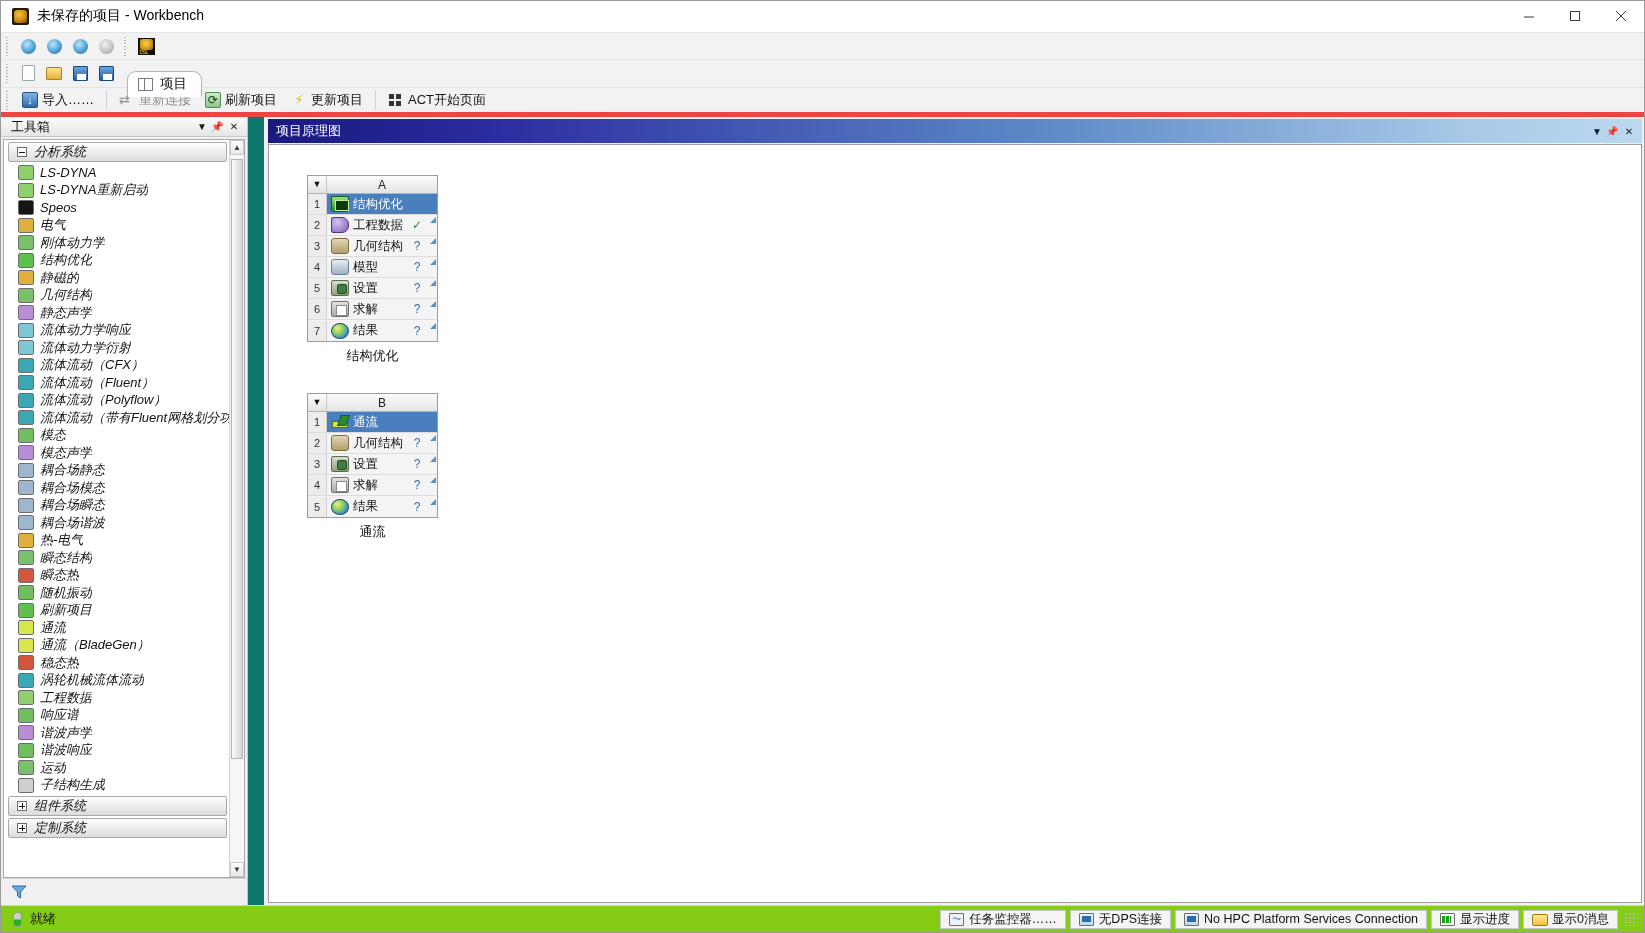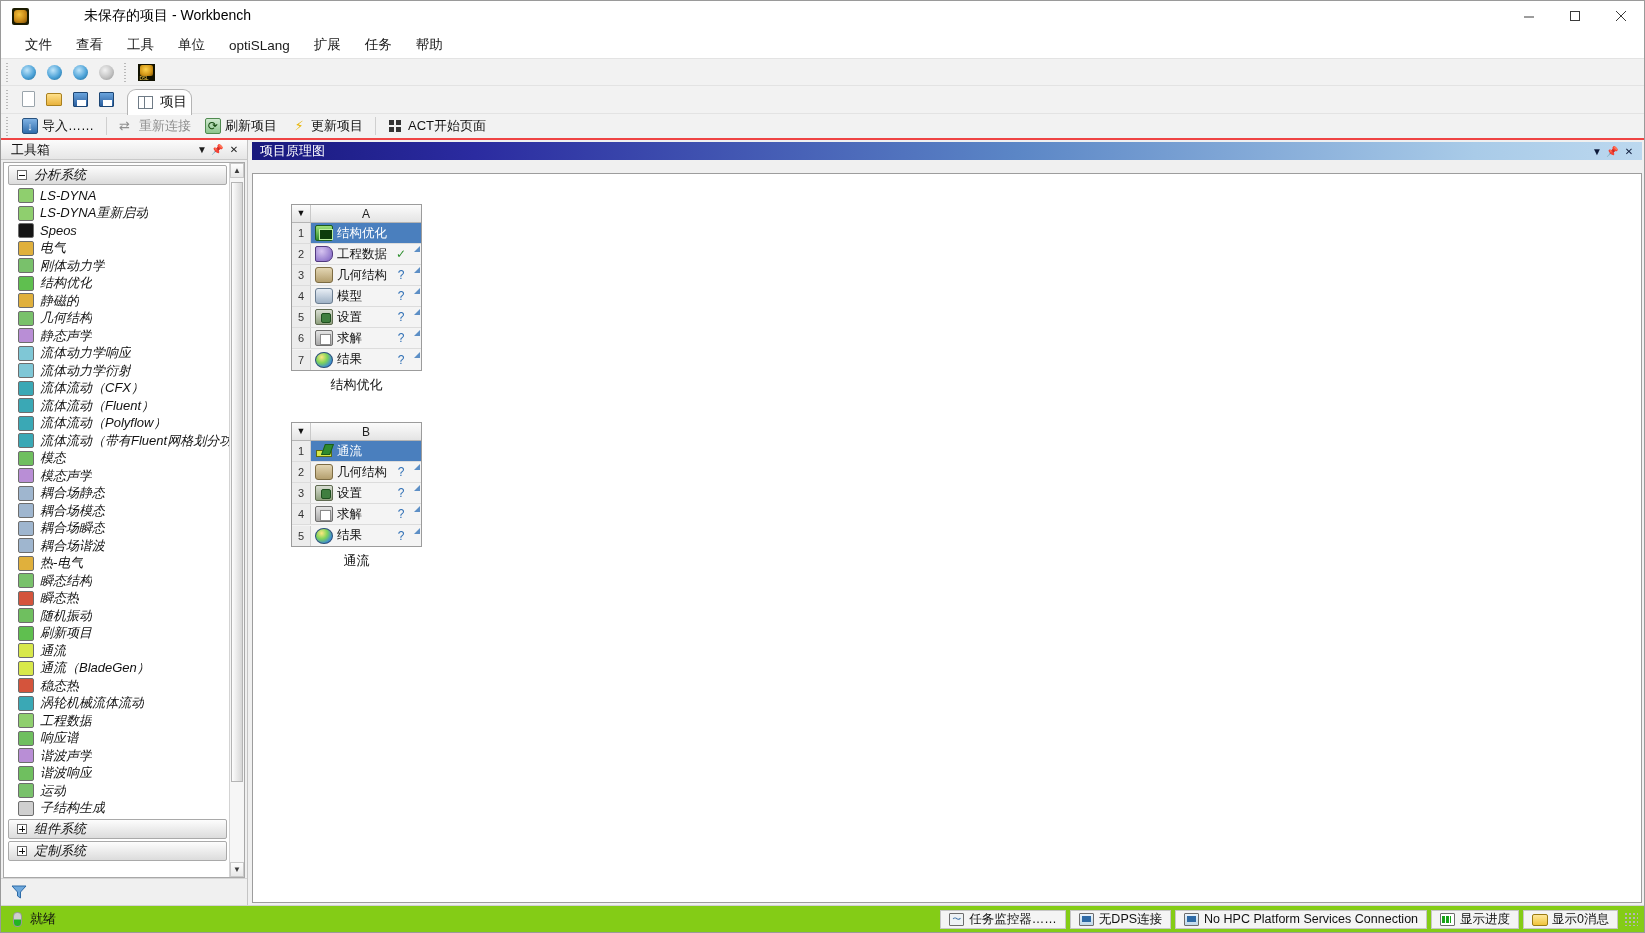--- a/index.html
+++ b/index.html
@@ -10,21 +10,21 @@
     font-family: "Liberation Sans", "DejaVu Sans", sans-serif;
     font-size: 13px;
     background: #ffffff;
     -webkit-font-smoothing: none;
   }
   .app { width: 1645px; height: 933px; display: flex; flex-direction: column;
          background: #f0f0f0; border: 1px solid #9a9a9a; }
 
   
   .titlebar { height: 31px; background: #ffffff; display: flex; align-items: center;
-              flex: 0 0 31px; border-bottom: 1px solid #ffffff; gap: 47px; }
+              flex: 0 0 31px; border-bottom: 1px solid #ffffff; }
   .title-icon { width: 17px; height: 17px; margin-left: 11px; margin-right: 8px;
                 background: #1b1b00; border-radius: 2px; position: relative; overflow: hidden; }
   .title-icon::before { content: ""; position: absolute; left: 2px; top: 2px; width: 13px; height: 13px;
                         background: radial-gradient(circle at 40% 35%, #f5c23a 0%, #c98a17 55%, #7a4d07 100%);
                         border-radius: 3px; }
   .title-text { font-size: 14px; color: #000000; }
   .win-buttons { margin-left: auto; display: flex; height: 31px; }
   .win-btn { width: 46px; height: 31px; display: flex; align-items: center; justify-content: center;
              color: #3a3a3a; font-size: 15px; }
   .win-btn svg { display: block; }
@@ -58,23 +58,23 @@
   .ic-acticon { width: 17px; height: 17px; margin: 2px auto; background: #111100; position: relative; }
   .ic-acticon::before { content: ""; position: absolute; left: 2px; top: 1px; width: 13px; height: 11px;
      background: radial-gradient(circle at 45% 40%, #ffd24a 0%, #d09416 60%, #7c5405 100%); border-radius: 2px; }
   .ic-acticon::after { content: "DSL"; position: absolute; left: 2px; bottom: 0px; font-size: 5px;
      color: #ffd24a; letter-spacing: -0.3px; }
 
   .tb-sep { width: 1px; height: 18px; background: #cfcfcf; margin: 0 5px; }
 
   
   .tb2 { height: 28px; flex: 0 0 28px; position: relative; background: #f2f2f2; }
-  .tab { margin-left: 8px; height: 26px; display: flex; align-items: center; padding: 0 4px 0 10px;
+  .tab { margin-left: 8px; height: 26px; display: flex; align-items: center; padding: 0 14px 0 10px;
          background: #ffffff; border: 1px solid #b4b4b4; border-bottom: none;
-         border-radius: 9px 9px 0 0; position: relative; top: 2px; }
+         border-radius: 9px 9px 0 0; position: relative; top: 10px; }
   .tab-ic { width: 15px; height: 13px; border: 1px solid #6f7b86; background: #ffffff; margin-right: 7px;
             position: relative; }
   .tab-ic::after { content: ""; position: absolute; left: 5px; top: 0; bottom: 0; width: 1px; background: #6f7b86; }
   .tab-label { font-size: 13.5px; color: #111111; }
 
   .tb3 { height: 25px; flex: 0 0 25px; background: #f2f2f2; }
   .tb-btn { display: flex; align-items: center; height: 21px; padding: 0 6px; margin: 0 1px;
             font-size: 13px; color: #121212; white-space: nowrap; }
   .tb-btn.dim { color: #8f8f8f; }
   .bi { width: 16px; height: 16px; margin-right: 4px; position: relative; flex: 0 0 16px; }
@@ -87,21 +87,21 @@
                        font-size: 12px; color: #14490f; }
   .bi-update { background: transparent; }
   .bi-update::after { content: "⚡"; position: absolute; inset: 0; text-align: center; line-height: 16px;
                       font-size: 13px; color: #e8b400; }
   .bi-act { background: transparent; }
   .bi-act::before { content: ""; position: absolute; left: 1px; top: 2px; width: 5px; height: 5px; background: #333;
                     box-shadow: 7px 0 0 #333, 0 7px 0 #333, 7px 7px 0 #333; }
 
   
   .body { flex: 1 1 auto; display: flex; min-height: 0; background: #0f766e;
-          border-top: 2px solid #ef4444; }
+          border-top: 5px solid #ef4444; gap: 16px; }
 
   
   .toolbox { width: 247px; flex: 0 0 247px; display: flex; flex-direction: column;
              background: #f0f0f0; border-right: 1px solid #c4c4c4; }
   .panel-cap { height: 20px; display: flex; align-items: center;
                background: linear-gradient(#fbfbfb, #e6e6e6); border-bottom: 1px solid #c9c9c9; }
   .panel-cap .cap-title { font-size: 13px; color: #111; padding-left: 10px; }
   .cap-tools { margin-left: auto; display: flex; align-items: center; gap: 2px; padding-right: 6px; }
   .cap-btn { width: 14px; height: 14px; display: flex; align-items: center; justify-content: center;
              font-size: 10px; color: #1c1c1c; }
@@ -131,23 +131,23 @@
 
   .tb-footer { height: 27px; flex: 0 0 27px; display: flex; align-items: center;
                background: #f0f0f0; border-top: 1px solid #d5d5d5; }
   .funnel { margin-left: 10px; width: 16px; height: 14px; position: relative; }
   .funnel svg { display: block; }
   .view-all { margin-left: auto; margin-right: 56px; color: #1a1acc; font-size: 13px; margin-top: 48px; }
 
   
   .schematic { flex: 1 1 auto; display: flex; flex-direction: column; min-width: 0;
                background: #f0f0f0; }
-  .sch-cap { height: 18px; display: flex; align-items: center;
+  .sch-cap { height: 24px; display: flex; align-items: center;
              background: linear-gradient(to right, #19197e 0%, #2b2ba0 16%, #5b86c6 55%, #a9cbe8 88%, #bcd8ef 100%);
-             margin: 2px 2px 12px 4px; }
+             margin: 2px 2px 0 4px; }
   .sch-cap .cap-title { color: #ffffff; font-size: 13px; padding-left: 8px; }
   .sch-cap .cap-btn { color: #0d1a3a; }
   .sch-canvas { flex: 1 1 auto; background: #ffffff; border: 1px solid #9d9d9d;
                 margin: 1px 2px 2px 4px; position: relative; overflow: hidden; }
 
   
   .sys { position: absolute; width: 131px; }
   .sys-table { width: 131px; border: 1px solid #9c9c9c; background: #f4f4f4;
                border-collapse: collapse; }
   .sys-hdr { height: 18px; display: flex; align-items: center;
@@ -244,30 +244,20 @@
       </div>
       <div class="win-btn">
         <svg width="12" height="12">
             <line x1="1" y1="1" x2="11" y2="11" stroke="#3a3a3a" stroke-width="1"></line>
             <line x1="11" y1="1" x2="1" y2="11" stroke="#3a3a3a" stroke-width="1"></line>
           </svg>
       </div>
     </div>
   </div>
 
-  <div class="menubar" id="menubar">
-      <div class="menu-item">文件</div>
-      <div class="menu-item">查看</div>
-      <div class="menu-item">工具</div>
-      <div class="menu-item">单位</div>
-      <div class="menu-item">optiSLang</div>
-      <div class="menu-item">扩展</div>
-      <div class="menu-item">任务</div>
-      <div class="menu-item">帮助</div>
-    </div>
 
   <div class="toolbar-row tb1">
     <div class="grip"></div>
     <div class="tb-icon">
         <div class="ic-globe"></div>
       </div>
     <div class="tb-icon">
         <div class="ic-globe"></div>
       </div>
     <div class="tb-icon">

